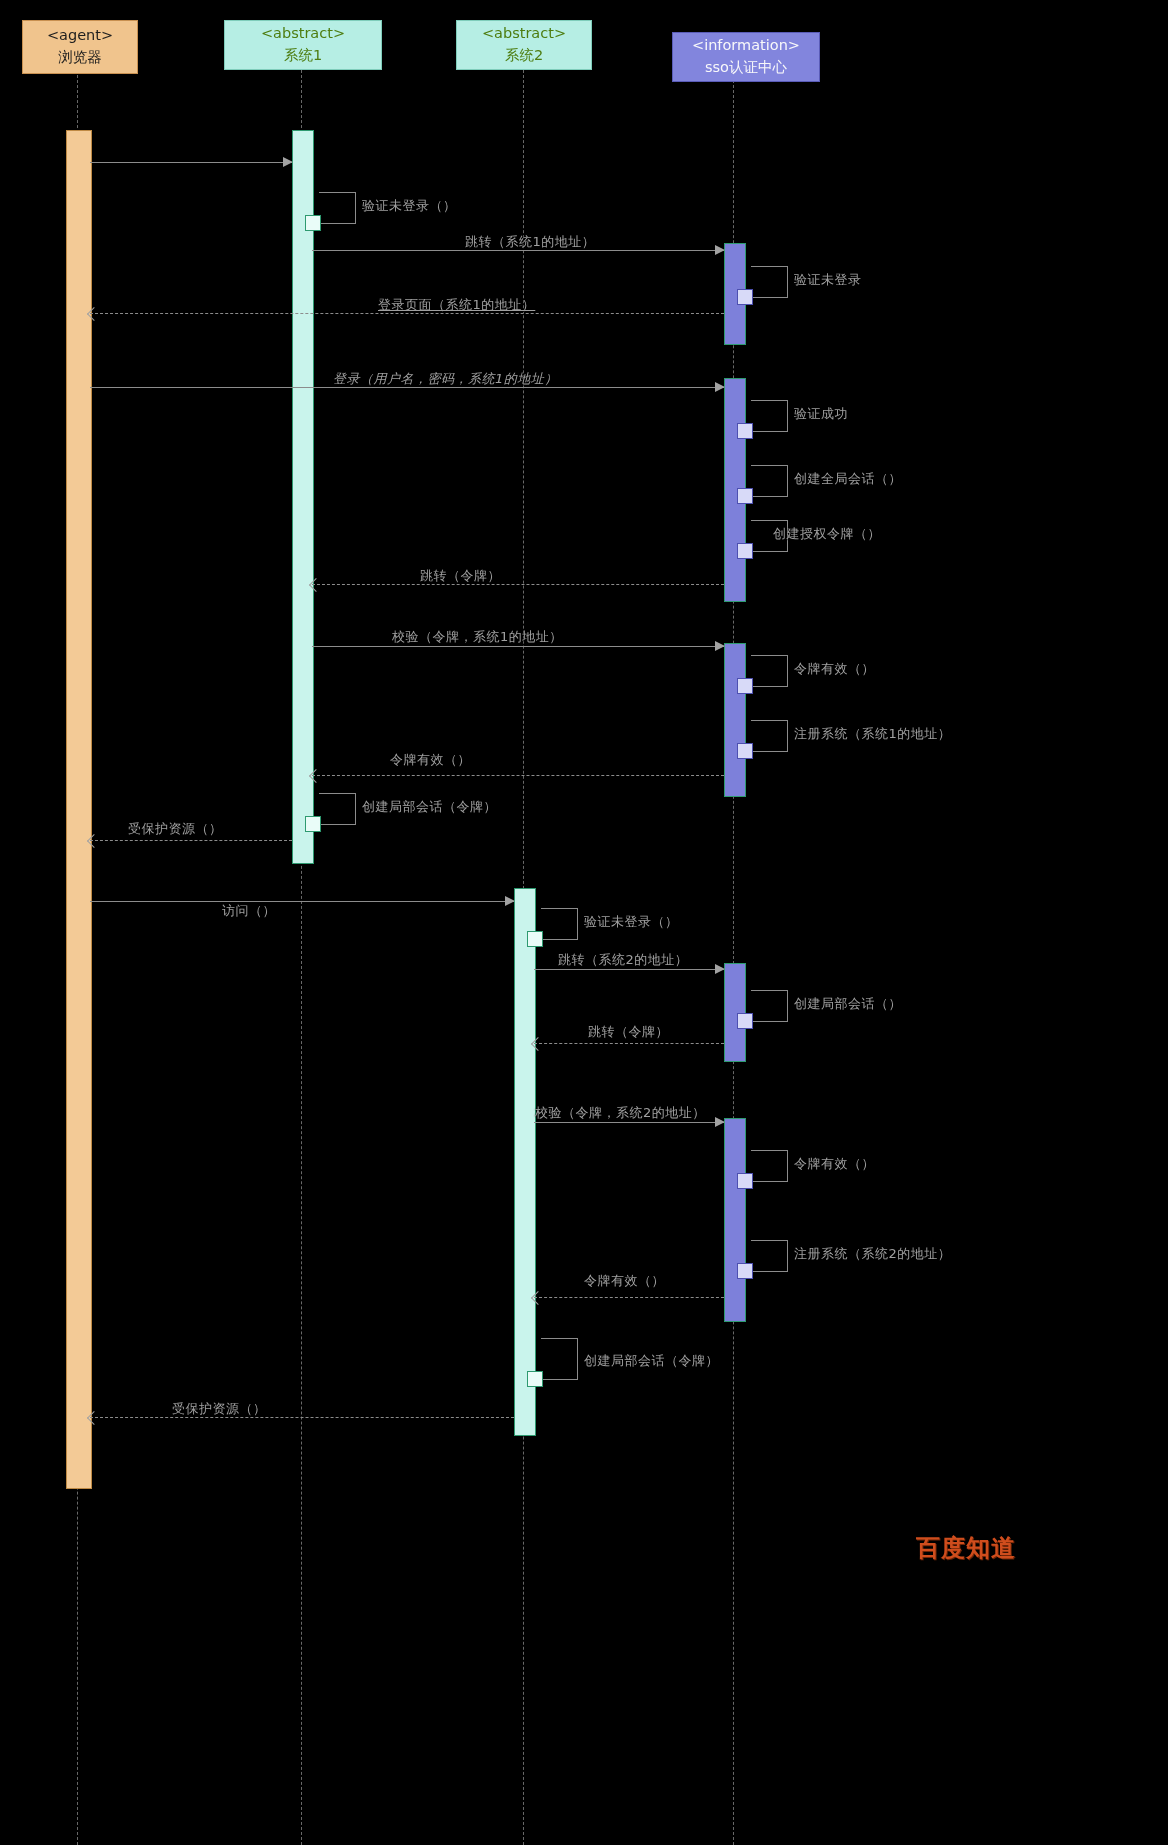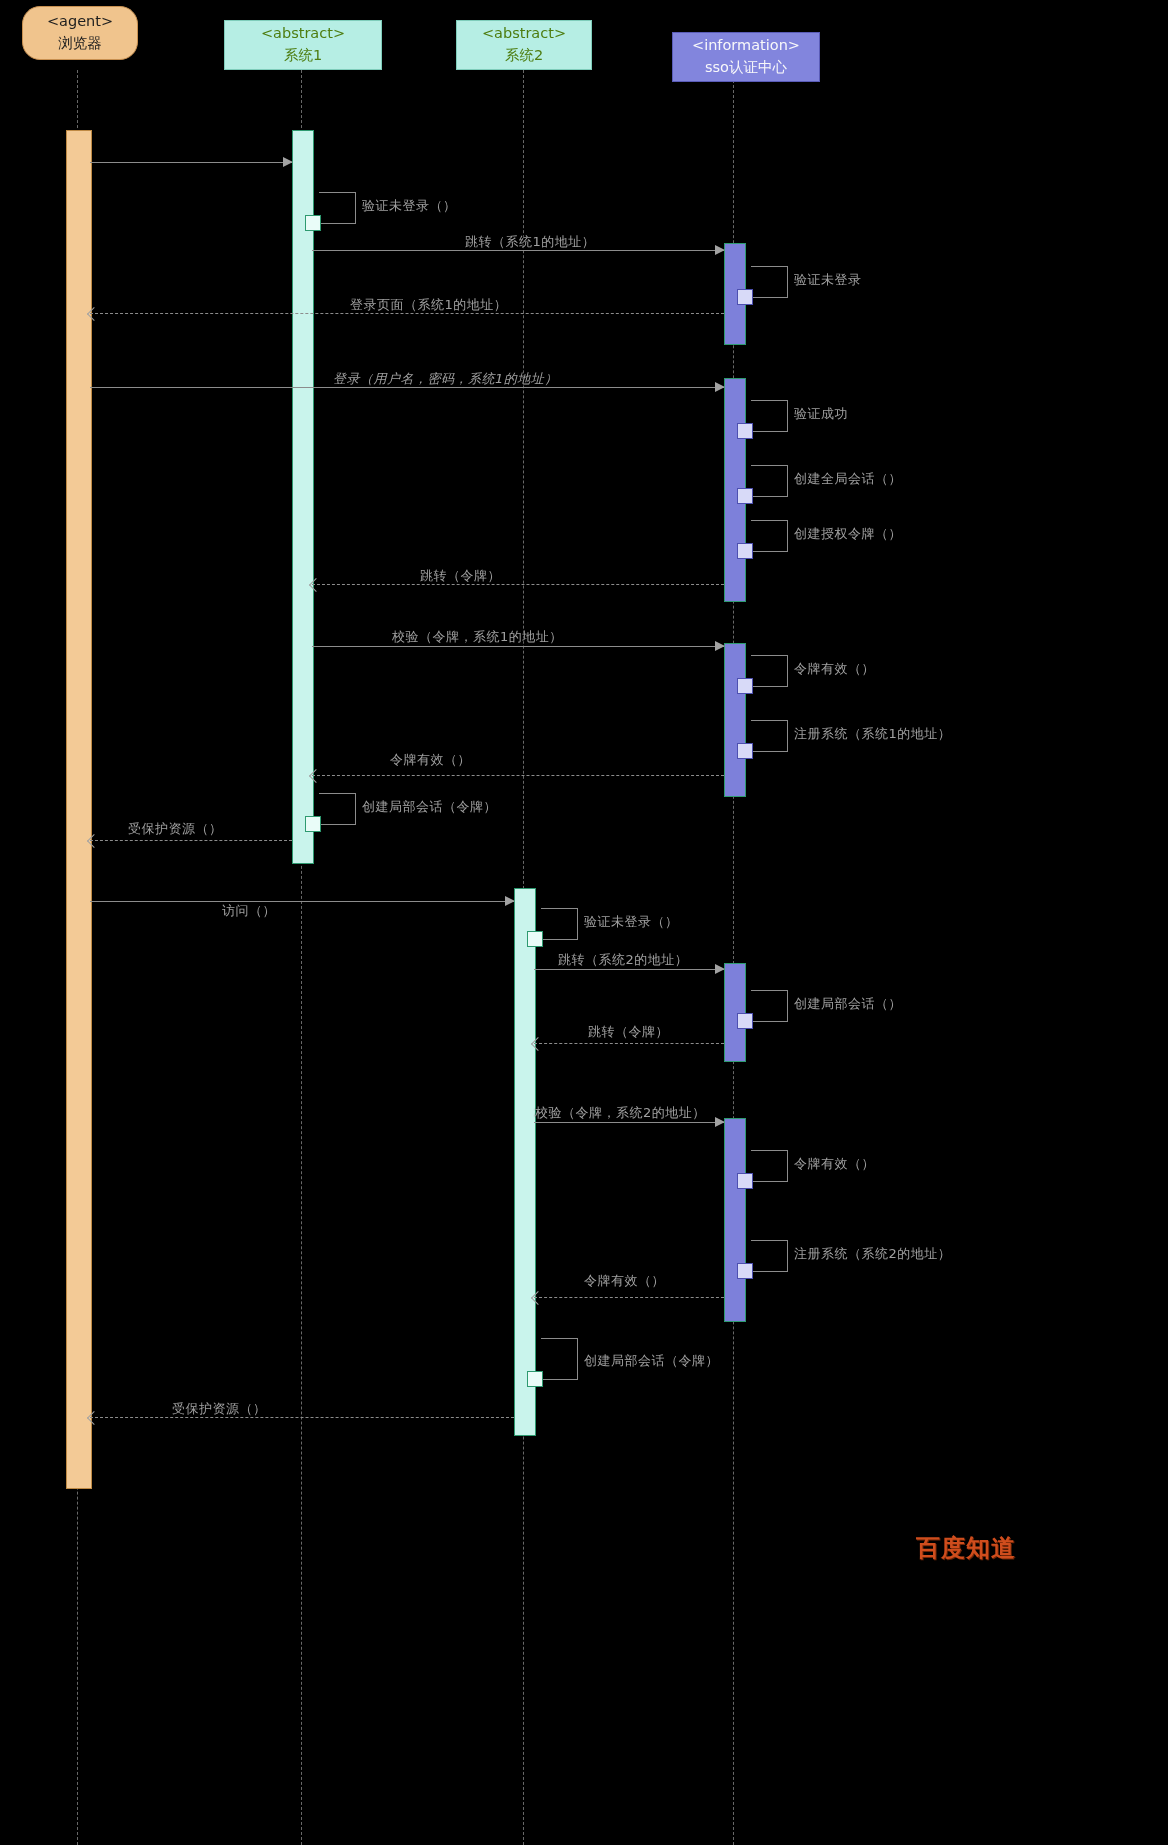--- a/index.html
+++ b/index.html
@@ -69,21 +69,21 @@
 </head>
 <body>
 
 <div id="stage">
 
   <div class="lifeline" style="left:77px;"></div>
   <div class="lifeline" style="left:301px;"></div>
   <div class="lifeline" style="left:523px;"></div>
   <div class="lifeline" style="left:733px;"></div>
 
-  <div class="actor a-browser" style="left:22px; top:6px; width:114px; height:52px;border-radius:18px;">
+  <div class="actor a-browser" style="left:22px; top:20px; width:114px; height:52px;">
     <div>&lt;agent&gt;</div>
     <div>浏览器</div>
   </div>
   <div class="actor a-system" style="left:224px; top:20px; width:156px; height:48px;">
     <div>&lt;abstract&gt;</div>
     <div>系统1</div>
   </div>
   <div class="actor a-system" style="left:456px; top:20px; width:134px; height:48px;">
     <div>&lt;abstract&gt;</div>
     <div>系统2</div>
@@ -111,21 +111,21 @@
   <div class="arrow a-dash  to-left" style="left:312px; top:775px;  width:412px;"></div>
   <div class="arrow a-dash  to-left" style="left:90px;  top:840px;  width:202px;"></div>
   <div class="arrow a-solid to-right" style="left:90px;  top:901px;  width:424px;"></div>
   <div class="arrow a-solid to-right" style="left:534px; top:969px;  width:190px;"></div>
   <div class="arrow a-dash  to-left" style="left:534px; top:1043px; width:190px;"></div>
   <div class="arrow a-solid to-right" style="left:534px; top:1122px; width:190px;"></div>
   <div class="arrow a-dash  to-left" style="left:534px; top:1297px; width:190px;"></div>
   <div class="arrow a-dash  to-left" style="left:90px;  top:1417px; width:424px;"></div>
 
   <div class="mlabel" style="left:465px; top:233px;">跳转（系统1的地址）</div>
-  <div class="mlabel" style="left:350px; top:296px;">登录页面（系统1的地址）</div>
+  <div class="mlabel" style="left:378px; top:296px;text-decoration:underline;">登录页面（系统1的地址）</div>
   <div class="mlabel" style="left:333px; top:370px;font-style:italic;">登录（用户名，密码，系统1的地址）</div>
   <div class="mlabel" style="left:420px; top:567px;">跳转（令牌）</div>
   <div class="mlabel" style="left:392px; top:628px;">校验（令牌，系统1的地址）</div>
   <div class="mlabel" style="left:390px; top:751px;">令牌有效（）</div>
   <div class="mlabel" style="left:128px; top:820px;">受保护资源（）</div>
   <div class="mlabel" style="left:222px; top:886px;margin-top:16px;">访问（）</div>
   <div class="mlabel" style="left:558px; top:951px;">跳转（系统2的地址）</div>
   <div class="mlabel" style="left:588px; top:1023px;">跳转（令牌）</div>
   <div class="mlabel" style="left:535px; top:1104px;">校验（令牌，系统2的地址）</div>
   <div class="mlabel" style="left:584px; top:1272px;">令牌有效（）</div>
@@ -142,21 +142,21 @@
   <div class="selfcall" style="left:751px; top:400px;"></div>
   <div class="mini mini-purple" style="left:737px; top:423px;"></div>
   <div class="mlabel" style="left:794px; top:405px;">验证成功</div>
 
   <div class="selfcall" style="left:751px; top:465px;"></div>
   <div class="mini mini-purple" style="left:737px; top:488px;"></div>
   <div class="mlabel" style="left:794px; top:470px;">创建全局会话（）</div>
 
   <div class="selfcall" style="left:751px; top:520px;"></div>
   <div class="mini mini-purple" style="left:737px; top:543px;"></div>
-  <div class="mlabel" style="left:794px; top:525px;">创建授权令牌（）</div>
+  <div class="mlabel" style="left:773px; top:525px;">创建授权令牌（）</div>
 
   <div class="selfcall" style="left:751px; top:655px;"></div>
   <div class="mini mini-purple" style="left:737px; top:678px;"></div>
   <div class="mlabel" style="left:794px; top:660px;">令牌有效（）</div>
 
   <div class="selfcall" style="left:751px; top:720px;"></div>
   <div class="mini mini-purple" style="left:737px; top:743px;"></div>
   <div class="mlabel" style="left:794px; top:725px;text-align:center;">注册系统（系统1的地址）</div>
 
   <div class="selfcall" style="left:319px; top:793px;"></div>

